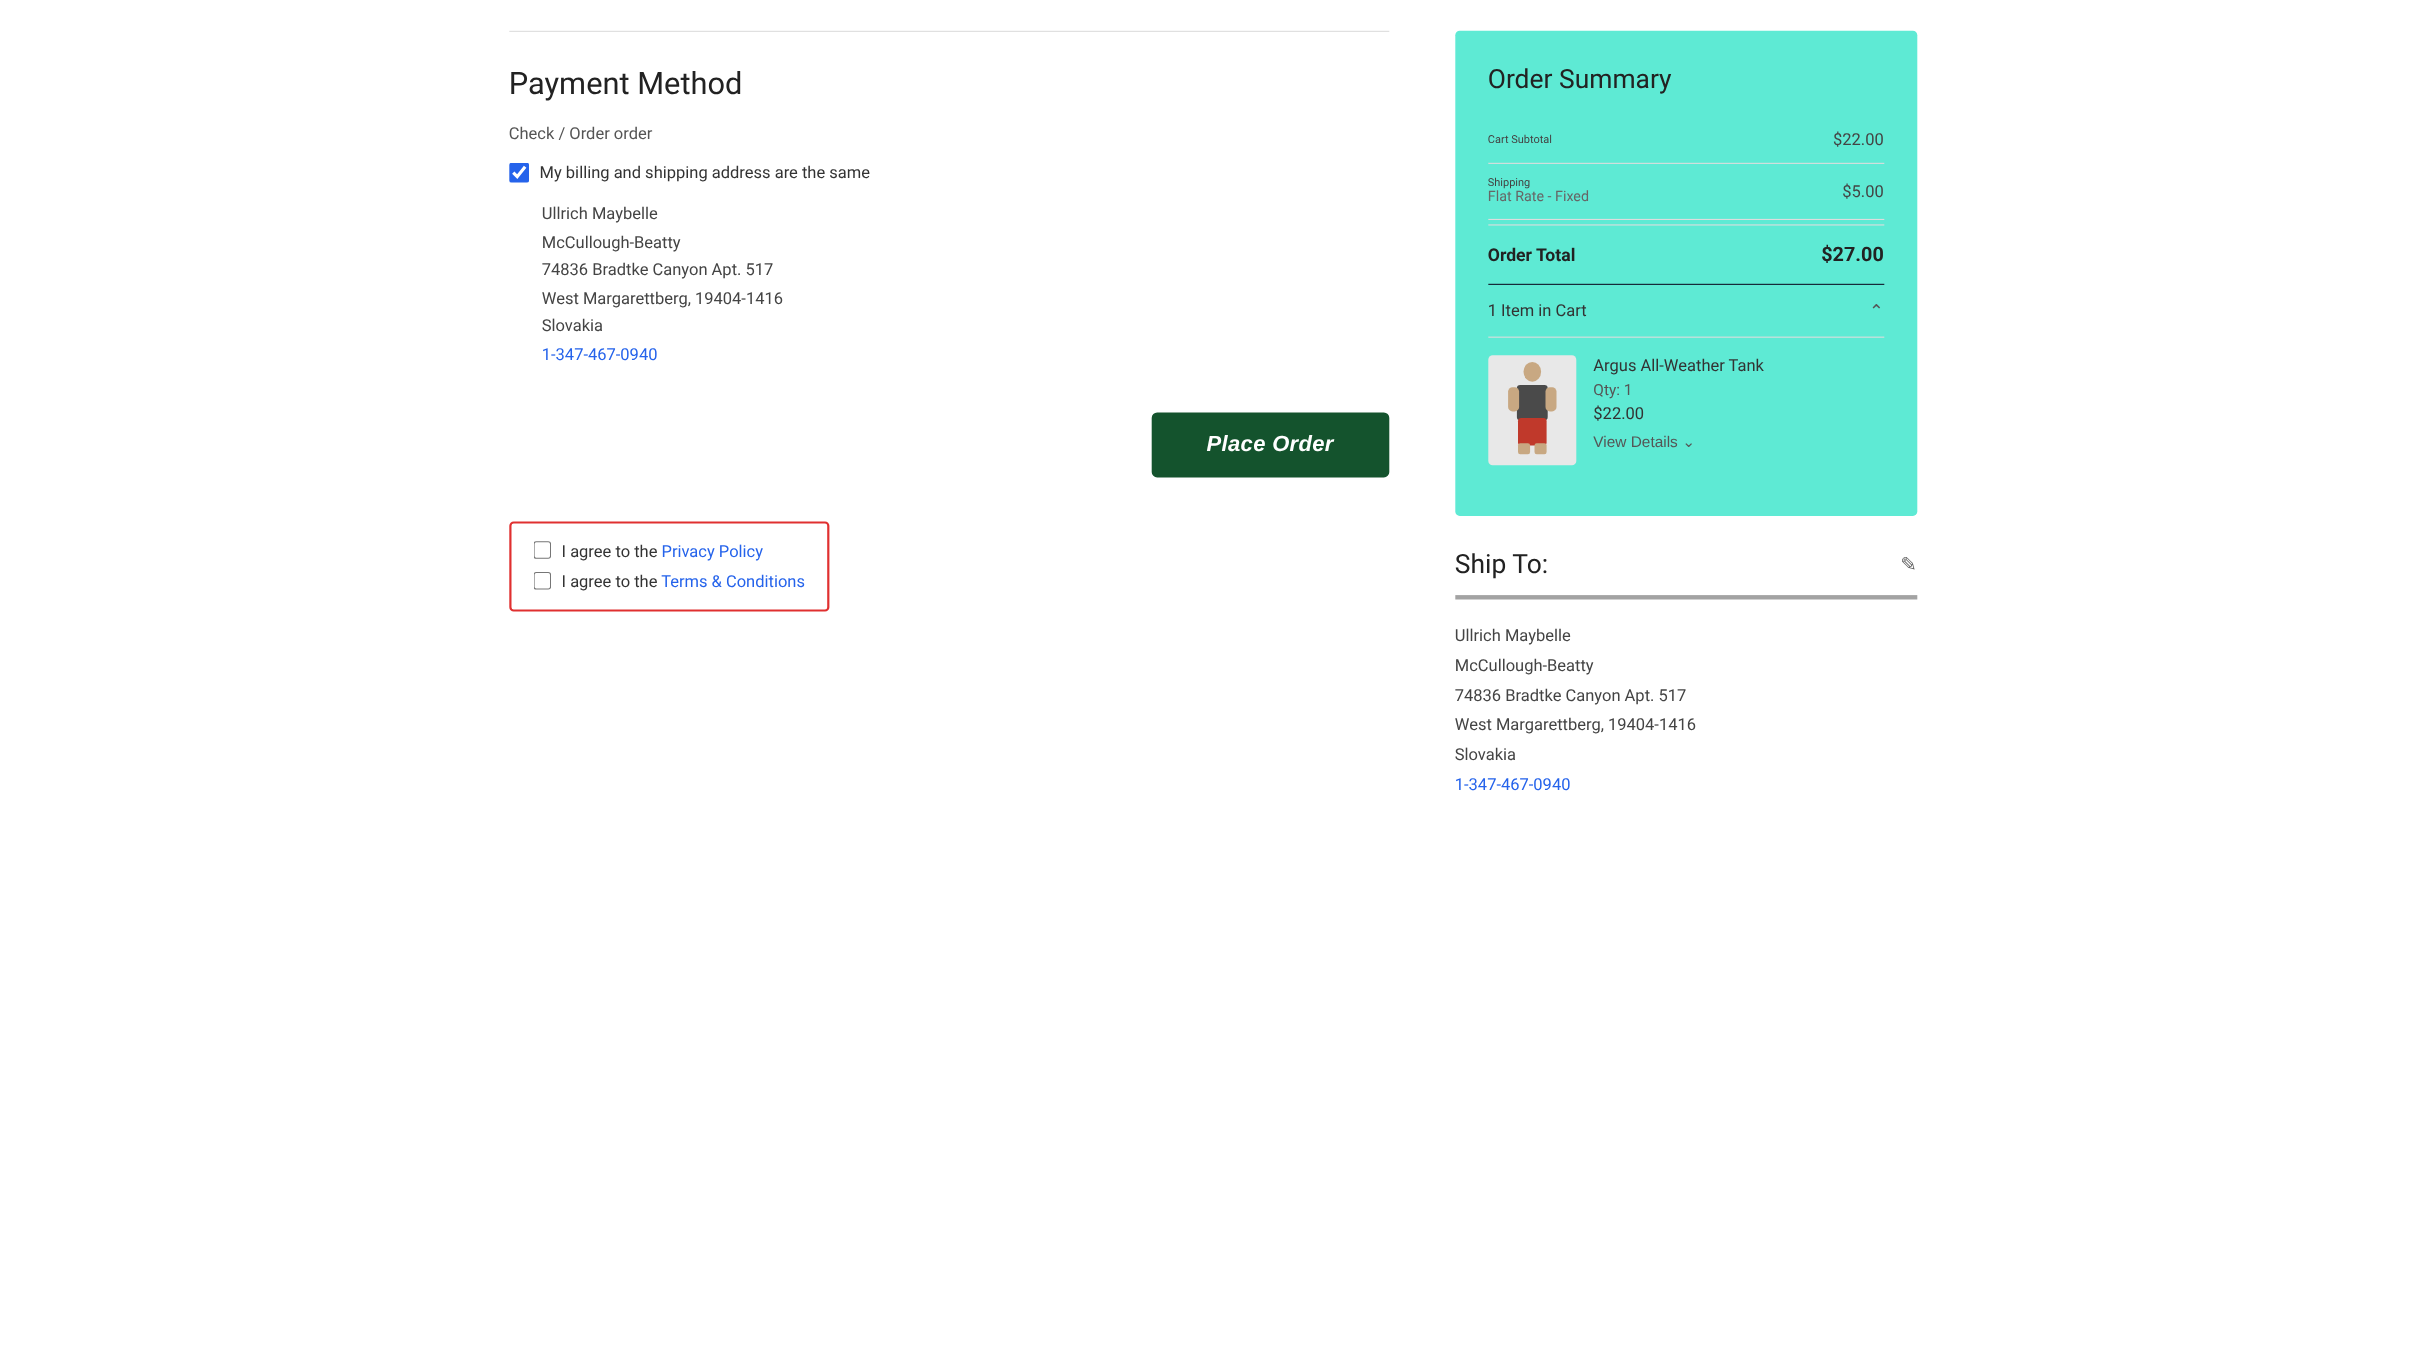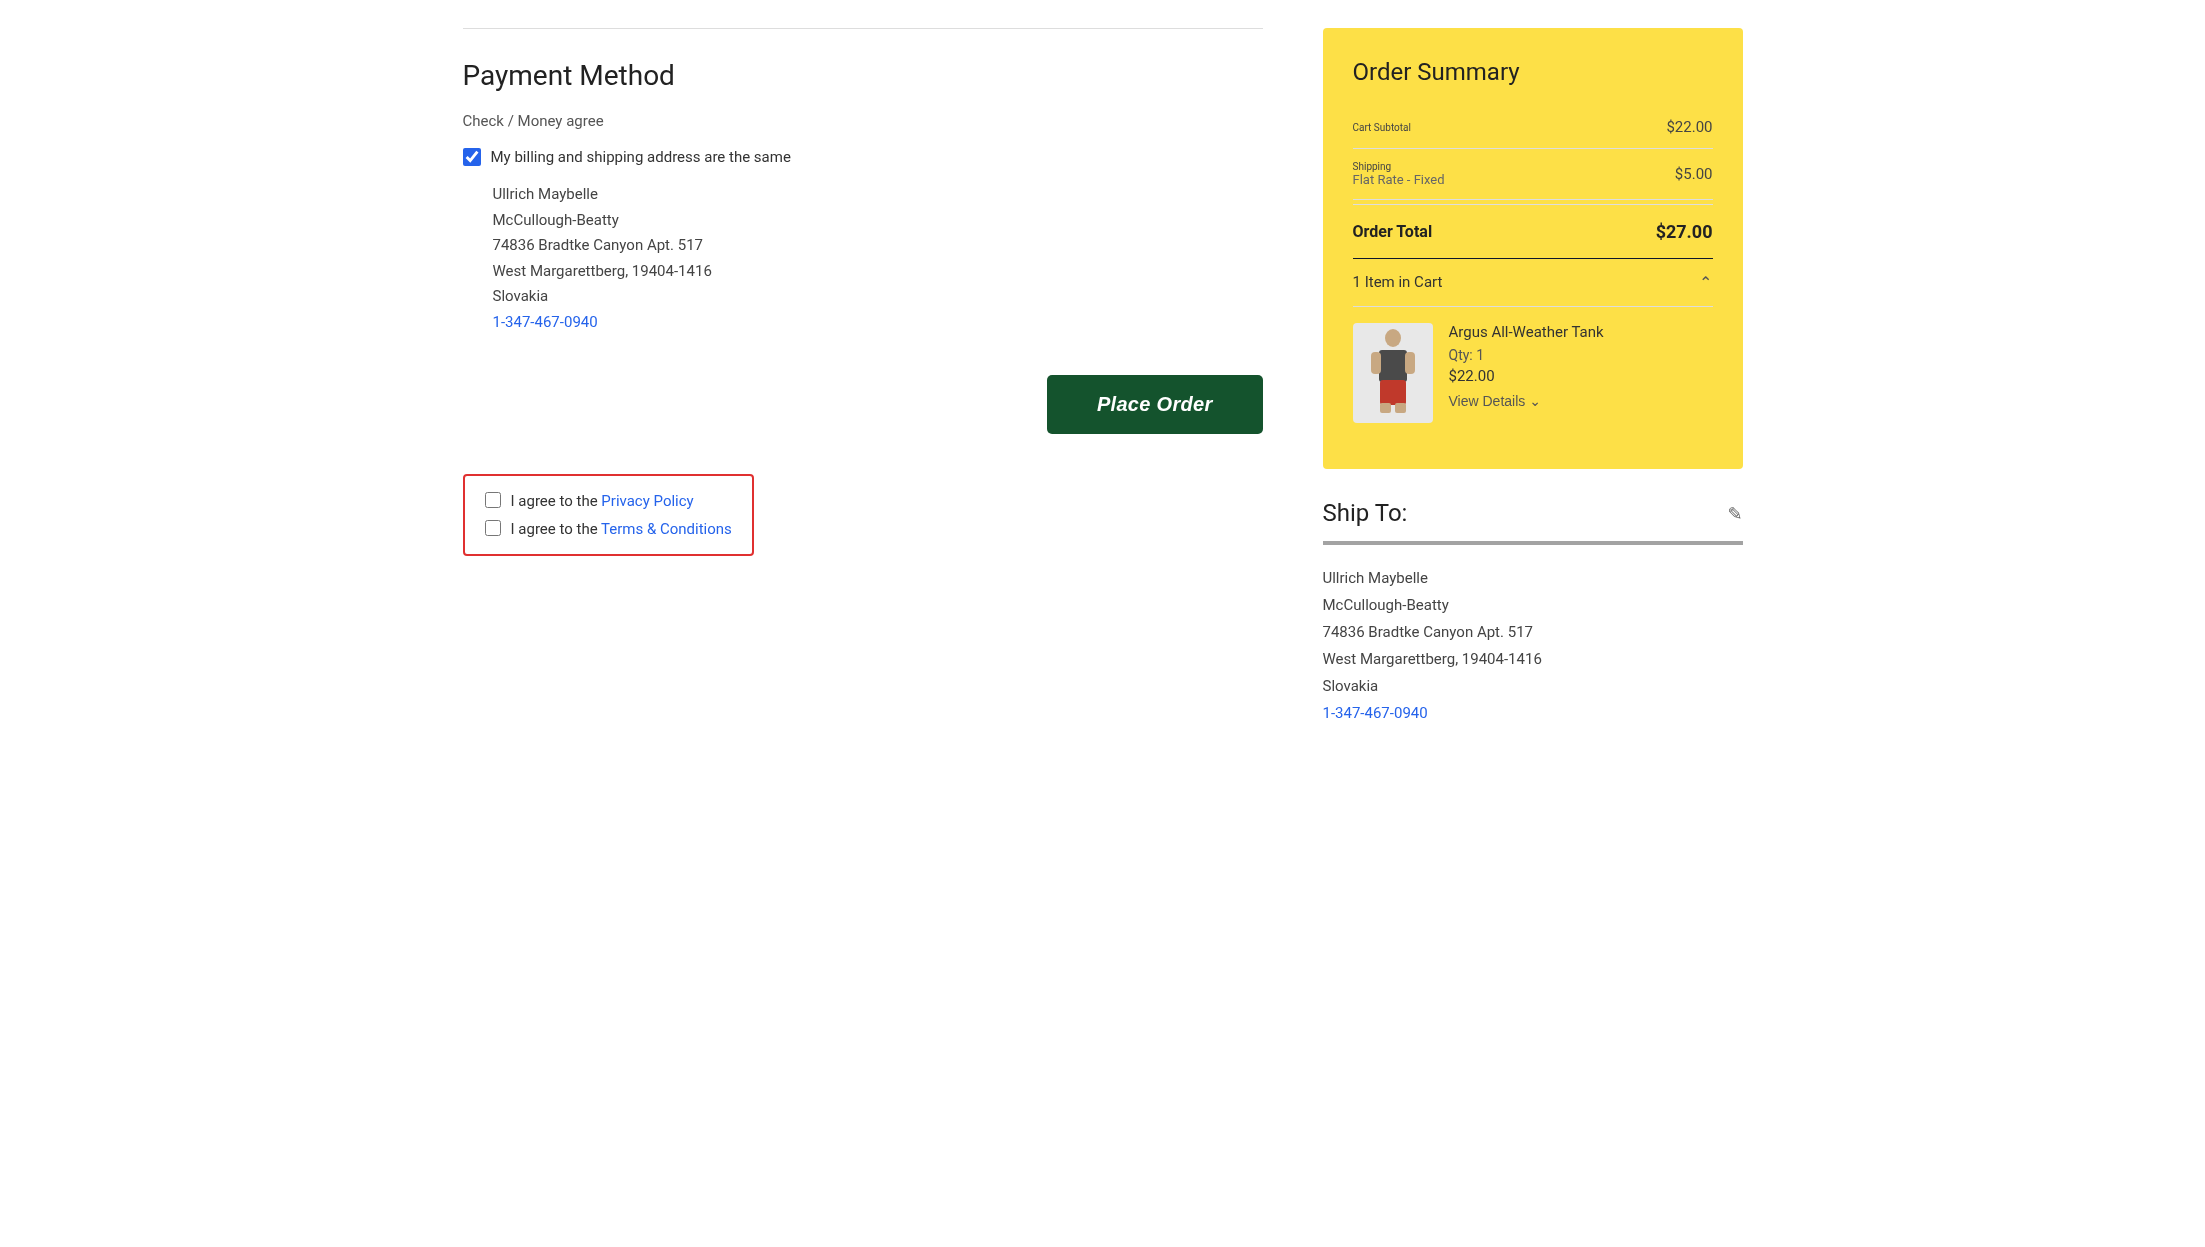--- a/index.html
+++ b/index.html
@@ -114,21 +114,21 @@
       font-size: 15px;
       color: #333;
     }
     .agreement-row a {
       color: #2563eb;
       text-decoration: none;
     }
 
     
     .order-summary-box {
-      background: #fde047;
+      background: #5eead4;
       border-radius: 4px;
       padding: 30px;
       margin-bottom: 30px;
     }
     .order-summary-title {
       font-size: 24px;
       font-weight: 400;
       color: #222;
       margin-bottom: 20px;
     }
@@ -281,21 +281,21 @@
 </head>
 <body>
 
 <div class="page-wrapper">
 
   <div class="left-column">
     <hr class="top-divider">
     
     <h1 class="section-title">Payment Method</h1>
     
-    <p class="payment-method-label">Check / Money agree</p>
+    <p class="payment-method-label">Check / Order order</p>
     
     <div class="checkbox-row">
       <input type="checkbox" id="billing-same" checked="" style="">
       <label for="billing-same">My billing and shipping address are the same</label>
     </div>
     
     <div class="address-block">
       <div>Ullrich Maybelle</div>
       <div>McCullough-Beatty</div>
       <div>74836 Bradtke Canyon Apt. 517</div>

